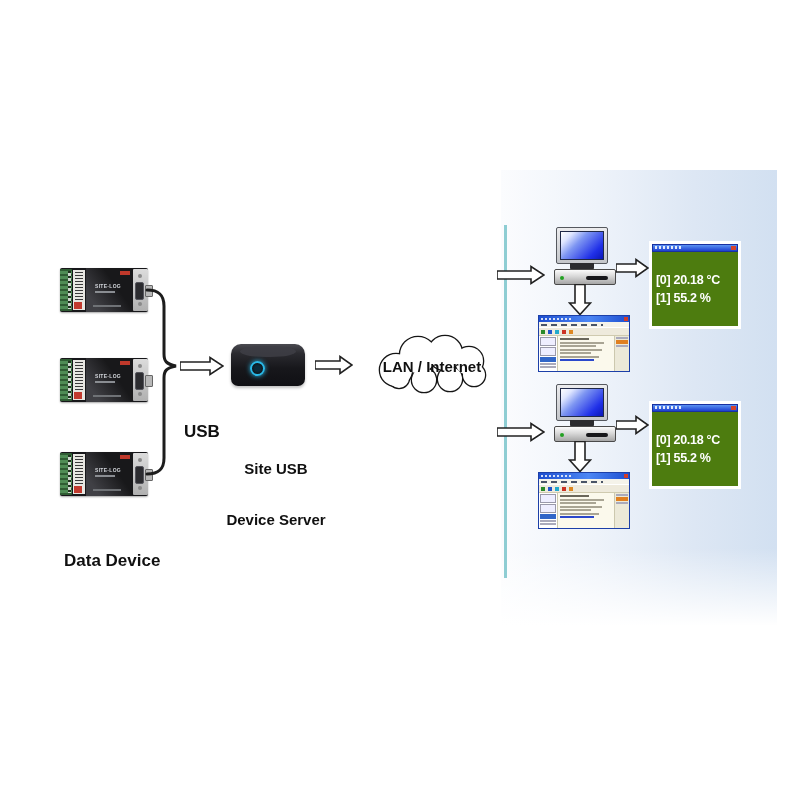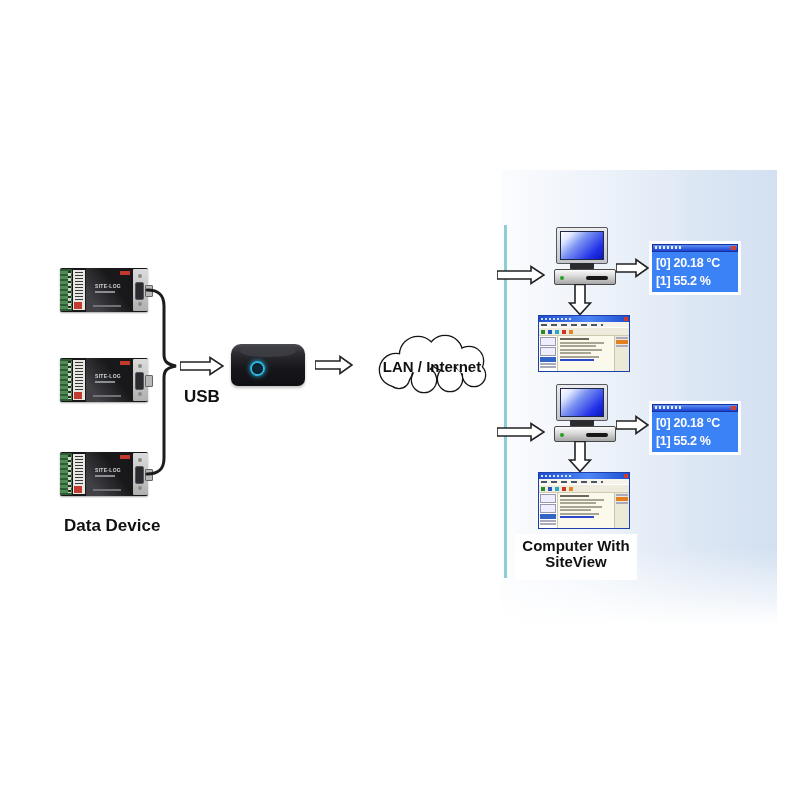--- a/index.html
+++ b/index.html
@@ -34,21 +34,21 @@
   .lg-logo{position:absolute;right:3px;top:3px;width:10px;height:4px;background:#c0392b;}
   .lg-plate{position:absolute;right:0;top:1px;bottom:1px;width:15px;border-radius:1px;
     background:linear-gradient(180deg,#dcdcdc,#b0b0b0);}
   .lg-db9{position:absolute;right:4px;top:13px;width:7px;height:16px;background:#2c2c30;
     border:1px solid #55555c;border-radius:2px;}
   .lg-screw{position:absolute;right:6px;width:4px;height:4px;border-radius:50%;background:#8a8a8a;}
   .lg-nub{position:absolute;right:-5px;top:17px;width:6px;height:10px;background:#b8b8b8;
     border:1px solid #666;border-radius:1px;}
 
   
-  .lbl{font-weight:bold;color:#101010;}
+  .lbl{font-weight:bold;color:#101010;margin-top:35px;}
   .lbl-big{font-size:17px;}
   .lbl-mid{font-size:15px;line-height:16px;text-align:center;}
   .white-plate{background:#ffffff;}
 
   
   .server{left:231px;top:344px;width:74px;height:42px;border-radius:10px 10px 7px 7px;
     background:linear-gradient(180deg,#4a4a50 0%,#2b2b30 22%,#17171b 58%,#101014 100%);
     box-shadow:0 2px 3px rgba(0,0,0,.25);}
   .server::before{content:"";position:absolute;left:9px;right:9px;top:2px;height:11px;
     background:#3e3e45;border-radius:50% / 55%;opacity:.85;}
@@ -67,22 +67,22 @@
   .case-led{position:absolute;left:5px;top:6px;width:4px;height:4px;border-radius:50%;background:#23a123;}
   .case-slot{position:absolute;right:7px;top:6px;width:22px;height:4px;border-radius:2px;background:#17171a;}
 
   
   .reading{width:92px;background:#ffffff;padding:3px;box-sizing:border-box;}
   .rd-title{height:8px;background:linear-gradient(180deg,#5a92f2,#1c3fd0);border:1px solid #1830a0;
     position:relative;box-sizing:border-box;}
   .rd-title::before{content:"";position:absolute;left:2px;top:1px;width:28px;height:3px;
     background:repeating-linear-gradient(90deg,rgba(255,255,255,.85) 0 2px,transparent 2px 4px);}
   .rd-close{position:absolute;right:1px;top:1px;width:5px;height:4px;background:#d5422a;}
-  .rd-scr{background:#3b82f6;color:#fff;font-weight:bold;font-size:12.5px;line-height:18px;
-    letter-spacing:-.3px;padding:2px 4px;white-space:nowrap;overflow:hidden;}
+  .rd-scr{background:#4d7c0f;color:#fff;font-weight:bold;font-size:12.5px;line-height:18px;
+    letter-spacing:-.3px;padding:19px 4px;white-space:nowrap;overflow:hidden;}
 
   
   .appwin{width:92px;height:57px;border:1px solid #1c3fa8;background:#ece9d8;display:flex;
     flex-direction:column;box-sizing:border-box;}
   .aw-title{height:6px;flex:none;position:relative;
     background:linear-gradient(90deg,#1e4fd0,#4c86f4 55%,#1e4fd0);}
   .aw-title::before{content:"";position:absolute;left:2px;top:1.5px;width:30px;height:2px;
     background:repeating-linear-gradient(90deg,rgba(255,255,255,.8) 0 2px,transparent 2px 4px);}
   .aw-close{position:absolute;right:1px;top:1px;width:4px;height:4px;background:#cf3b2a;}
   .aw-menu{height:5px;flex:none;background:#f5f3ea;position:relative;}
@@ -171,20 +171,24 @@
   </svg>
 
   <svg class="abs" style="left:180px;top:356px;" width="44" height="20" viewBox="0 0 44 20">
     <polygon points="0,6 30,6 30,1.5 43,10 30,18.5 30,14 0,14" fill="#ffffff" stroke="#222" stroke-width="1.6"></polygon>
   </svg>
   <div class="abs lbl lbl-big" style="left:184px;top:387px;">USB</div>
 
   <div class="abs server">
     <span class="srv-btn"></span>
   </div>
+  <div class="abs" style="left:214px;top:426px;width:124px;">
+    <div class="lbl lbl-mid">Site USB</div>
+    <div class="lbl lbl-mid">Device Server</div>
+  </div>
 
   <svg class="abs" style="left:315px;top:355px;" width="38" height="20" viewBox="0 0 38 20">
     <polygon points="0,6 25,6 25,1.5 37,10 25,18.5 25,14 0,14" fill="#ffffff" stroke="#222" stroke-width="1.6"></polygon>
   </svg>
 
   <svg class="abs" style="left:366px;top:330px;" width="134" height="66" viewBox="0 0 134 66">
     <g stroke="#151515" stroke-width="2.6" fill="#ffffff">
       <circle cx="30" cy="40" r="16"></circle>
         <circle cx="52" cy="25" r="18"></circle>
       <circle cx="79" cy="23" r="17"></circle>
@@ -330,18 +334,14 @@
         </div>
         <div class="aw-right">
           <div class="aw-mini"></div>
           <div class="aw-orange"></div>
           <div class="aw-mini"></div>
         </div>
       </div>
     </div>
   </div>
 
-  <div class="abs white-plate" style="left:515px;top:534px;width:122px;height:46px;padding-top:4px;box-sizing:border-box;">
-    <div class="lbl lbl-mid">Computer With</div>
-    <div class="lbl lbl-mid">SiteView</div>
-  </div>
 
 </div>
 
 </body></html>

